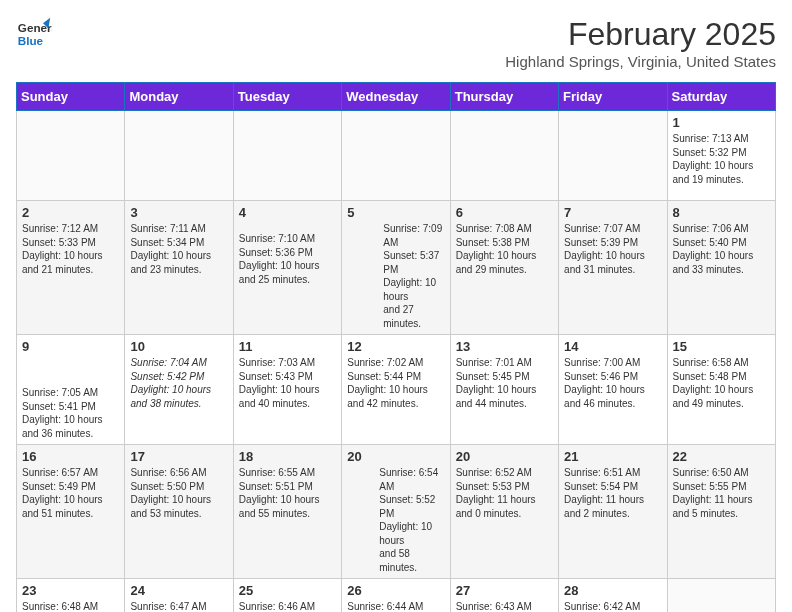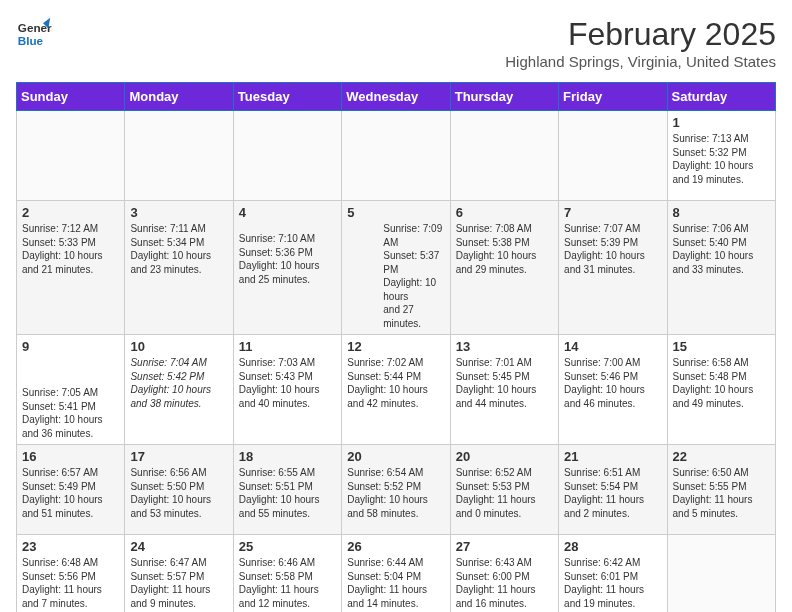--- a/index.html
+++ b/index.html
@@ -241,21 +241,21 @@
         </td>
         <td class="shaded">
           <div class="day-num">18</div>
           <div class="day-info" style="white-space: pre-line;">Sunrise: 6:55 AM
 Sunset: 5:51 PM
 Daylight: 10 hours
 and 55 minutes.</div>
         </td>
         <td class="shaded">
           <div class="day-num">20</div>
-          <div class="day-info" style="white-space: pre-line;">Sunrise: 6:54 AM
+          <div class="day-info" style="white-space: pre-line; margin-left: 32px;">Sunrise: 6:54 AM
 Sunset: 5:52 PM
 Daylight: 10 hours
 and 58 minutes.</div>
         </td>
         <td class="shaded">
           <div class="day-num">20</div>
           <div class="day-info" style="white-space: pre-line;">Sunrise: 6:52 AM
 Sunset: 5:53 PM
 Daylight: 11 hours
 and 0 minutes.</div>

